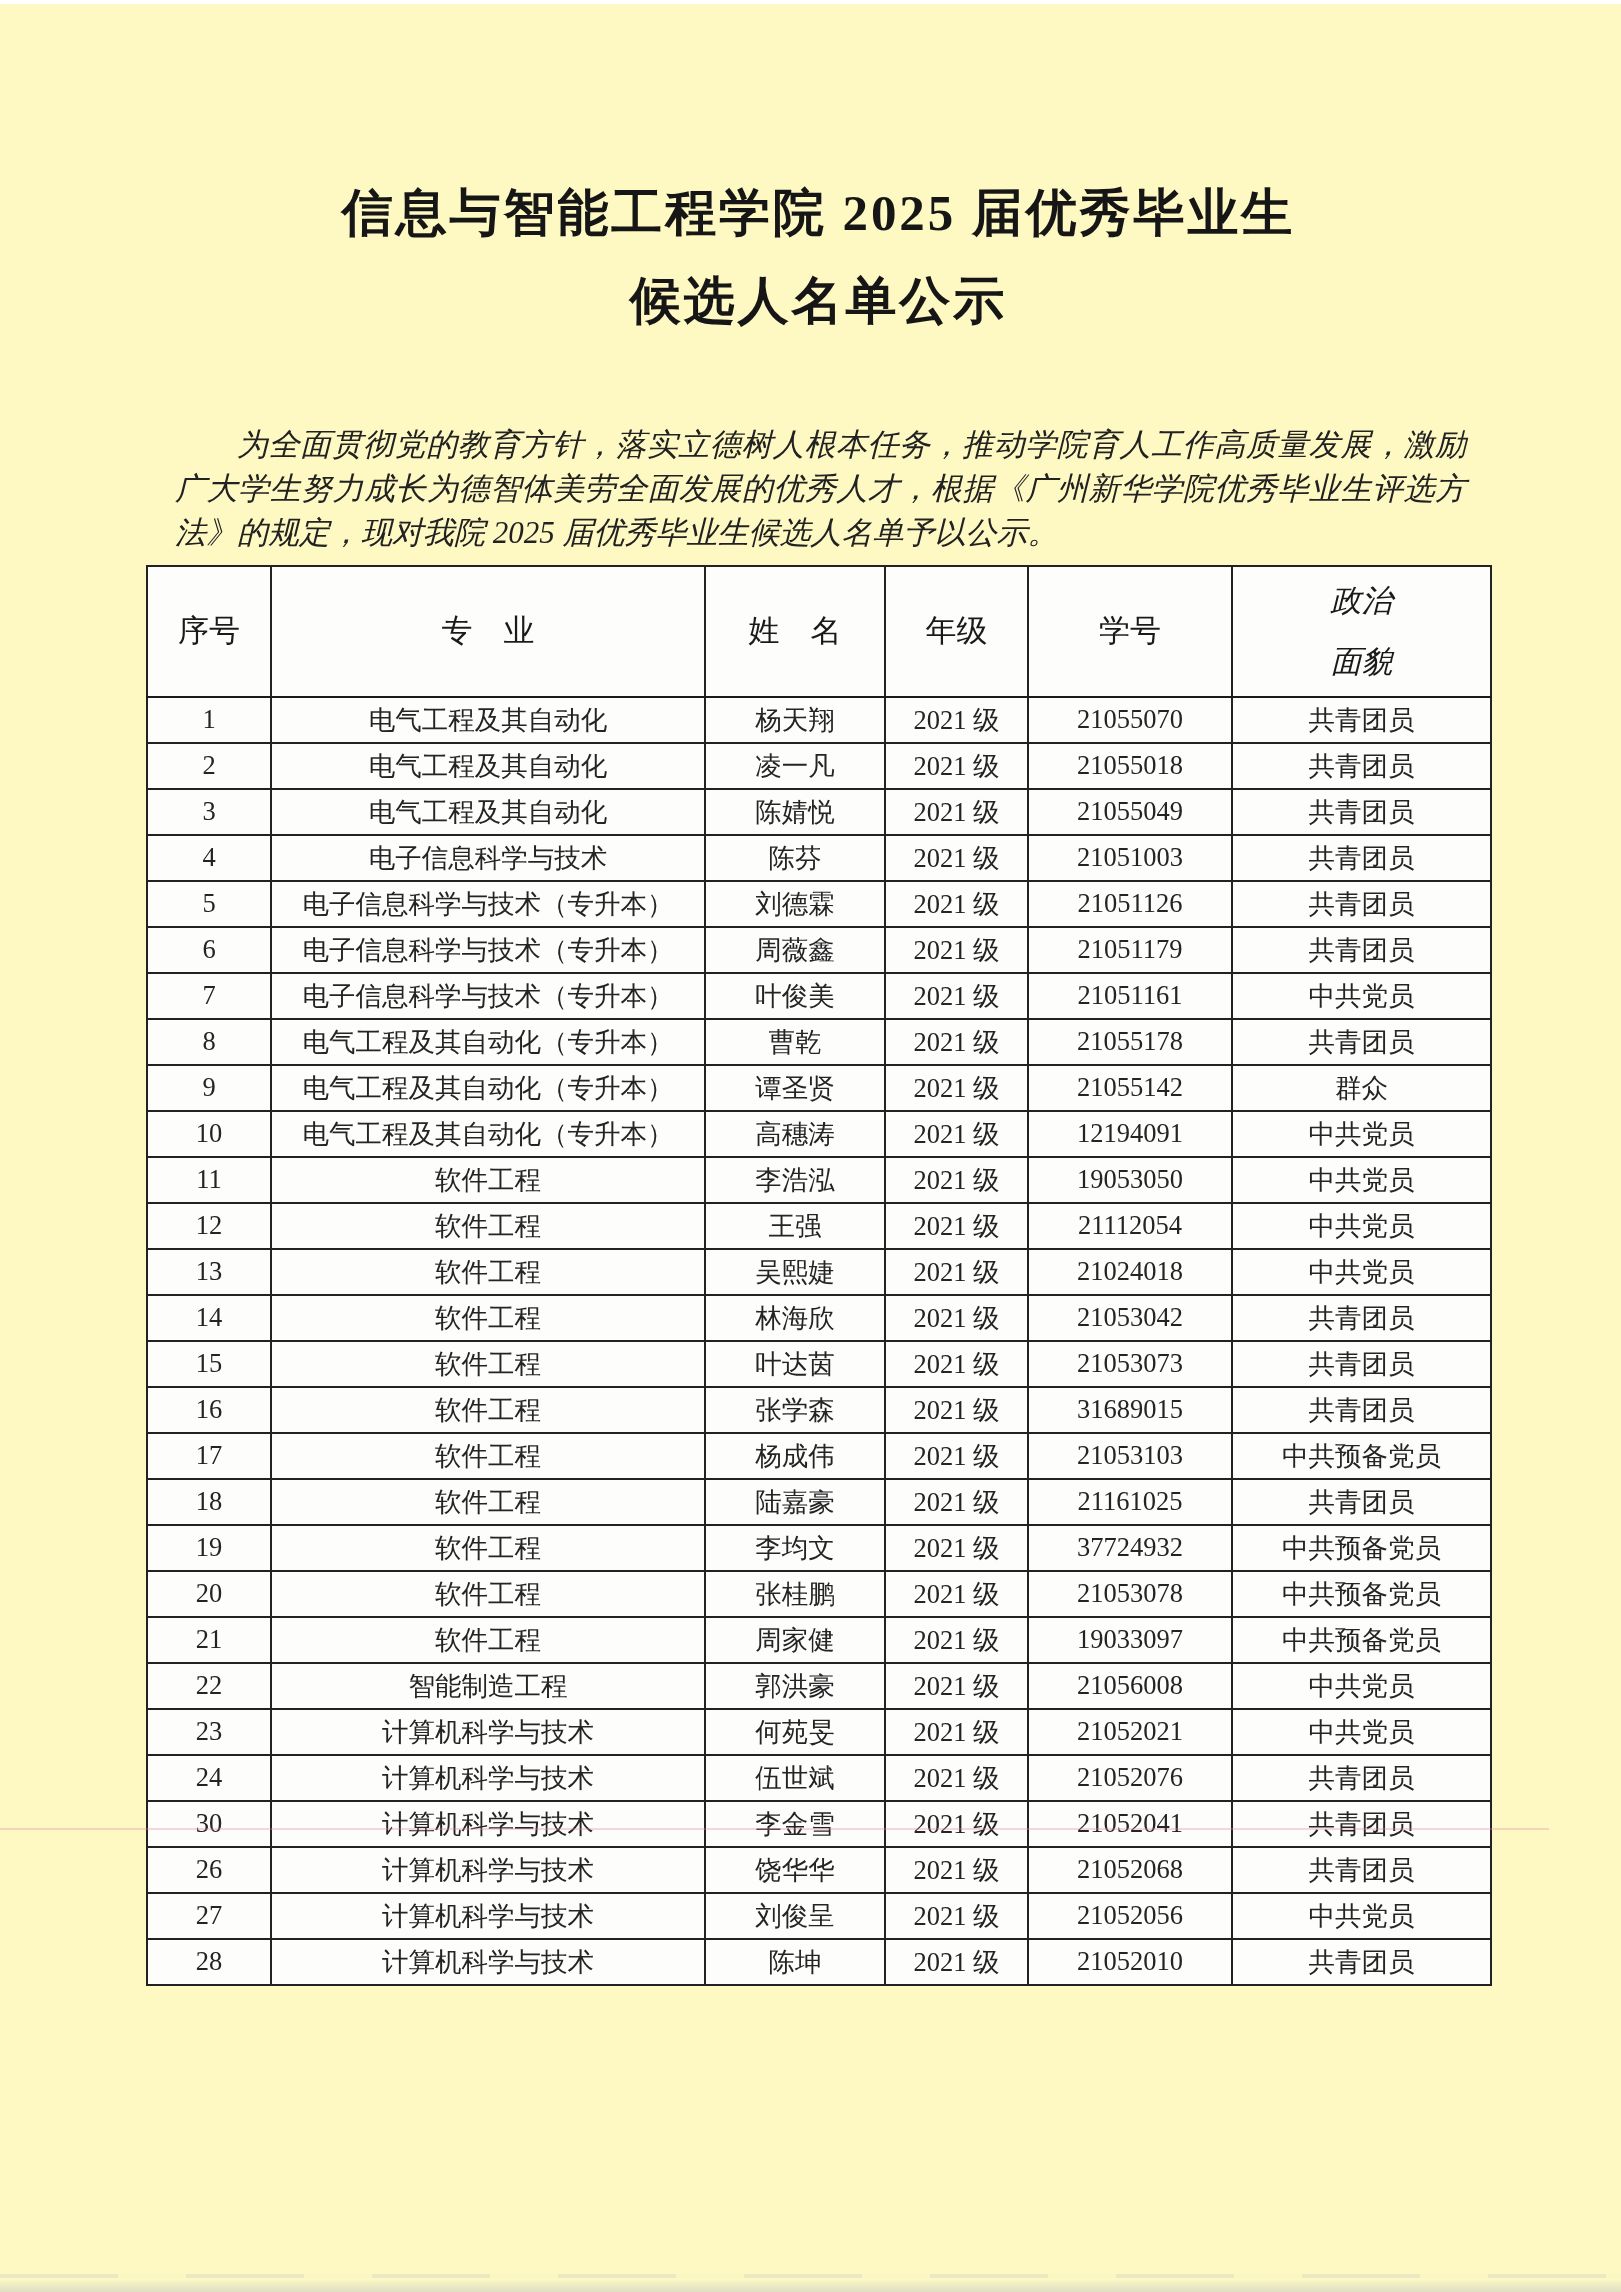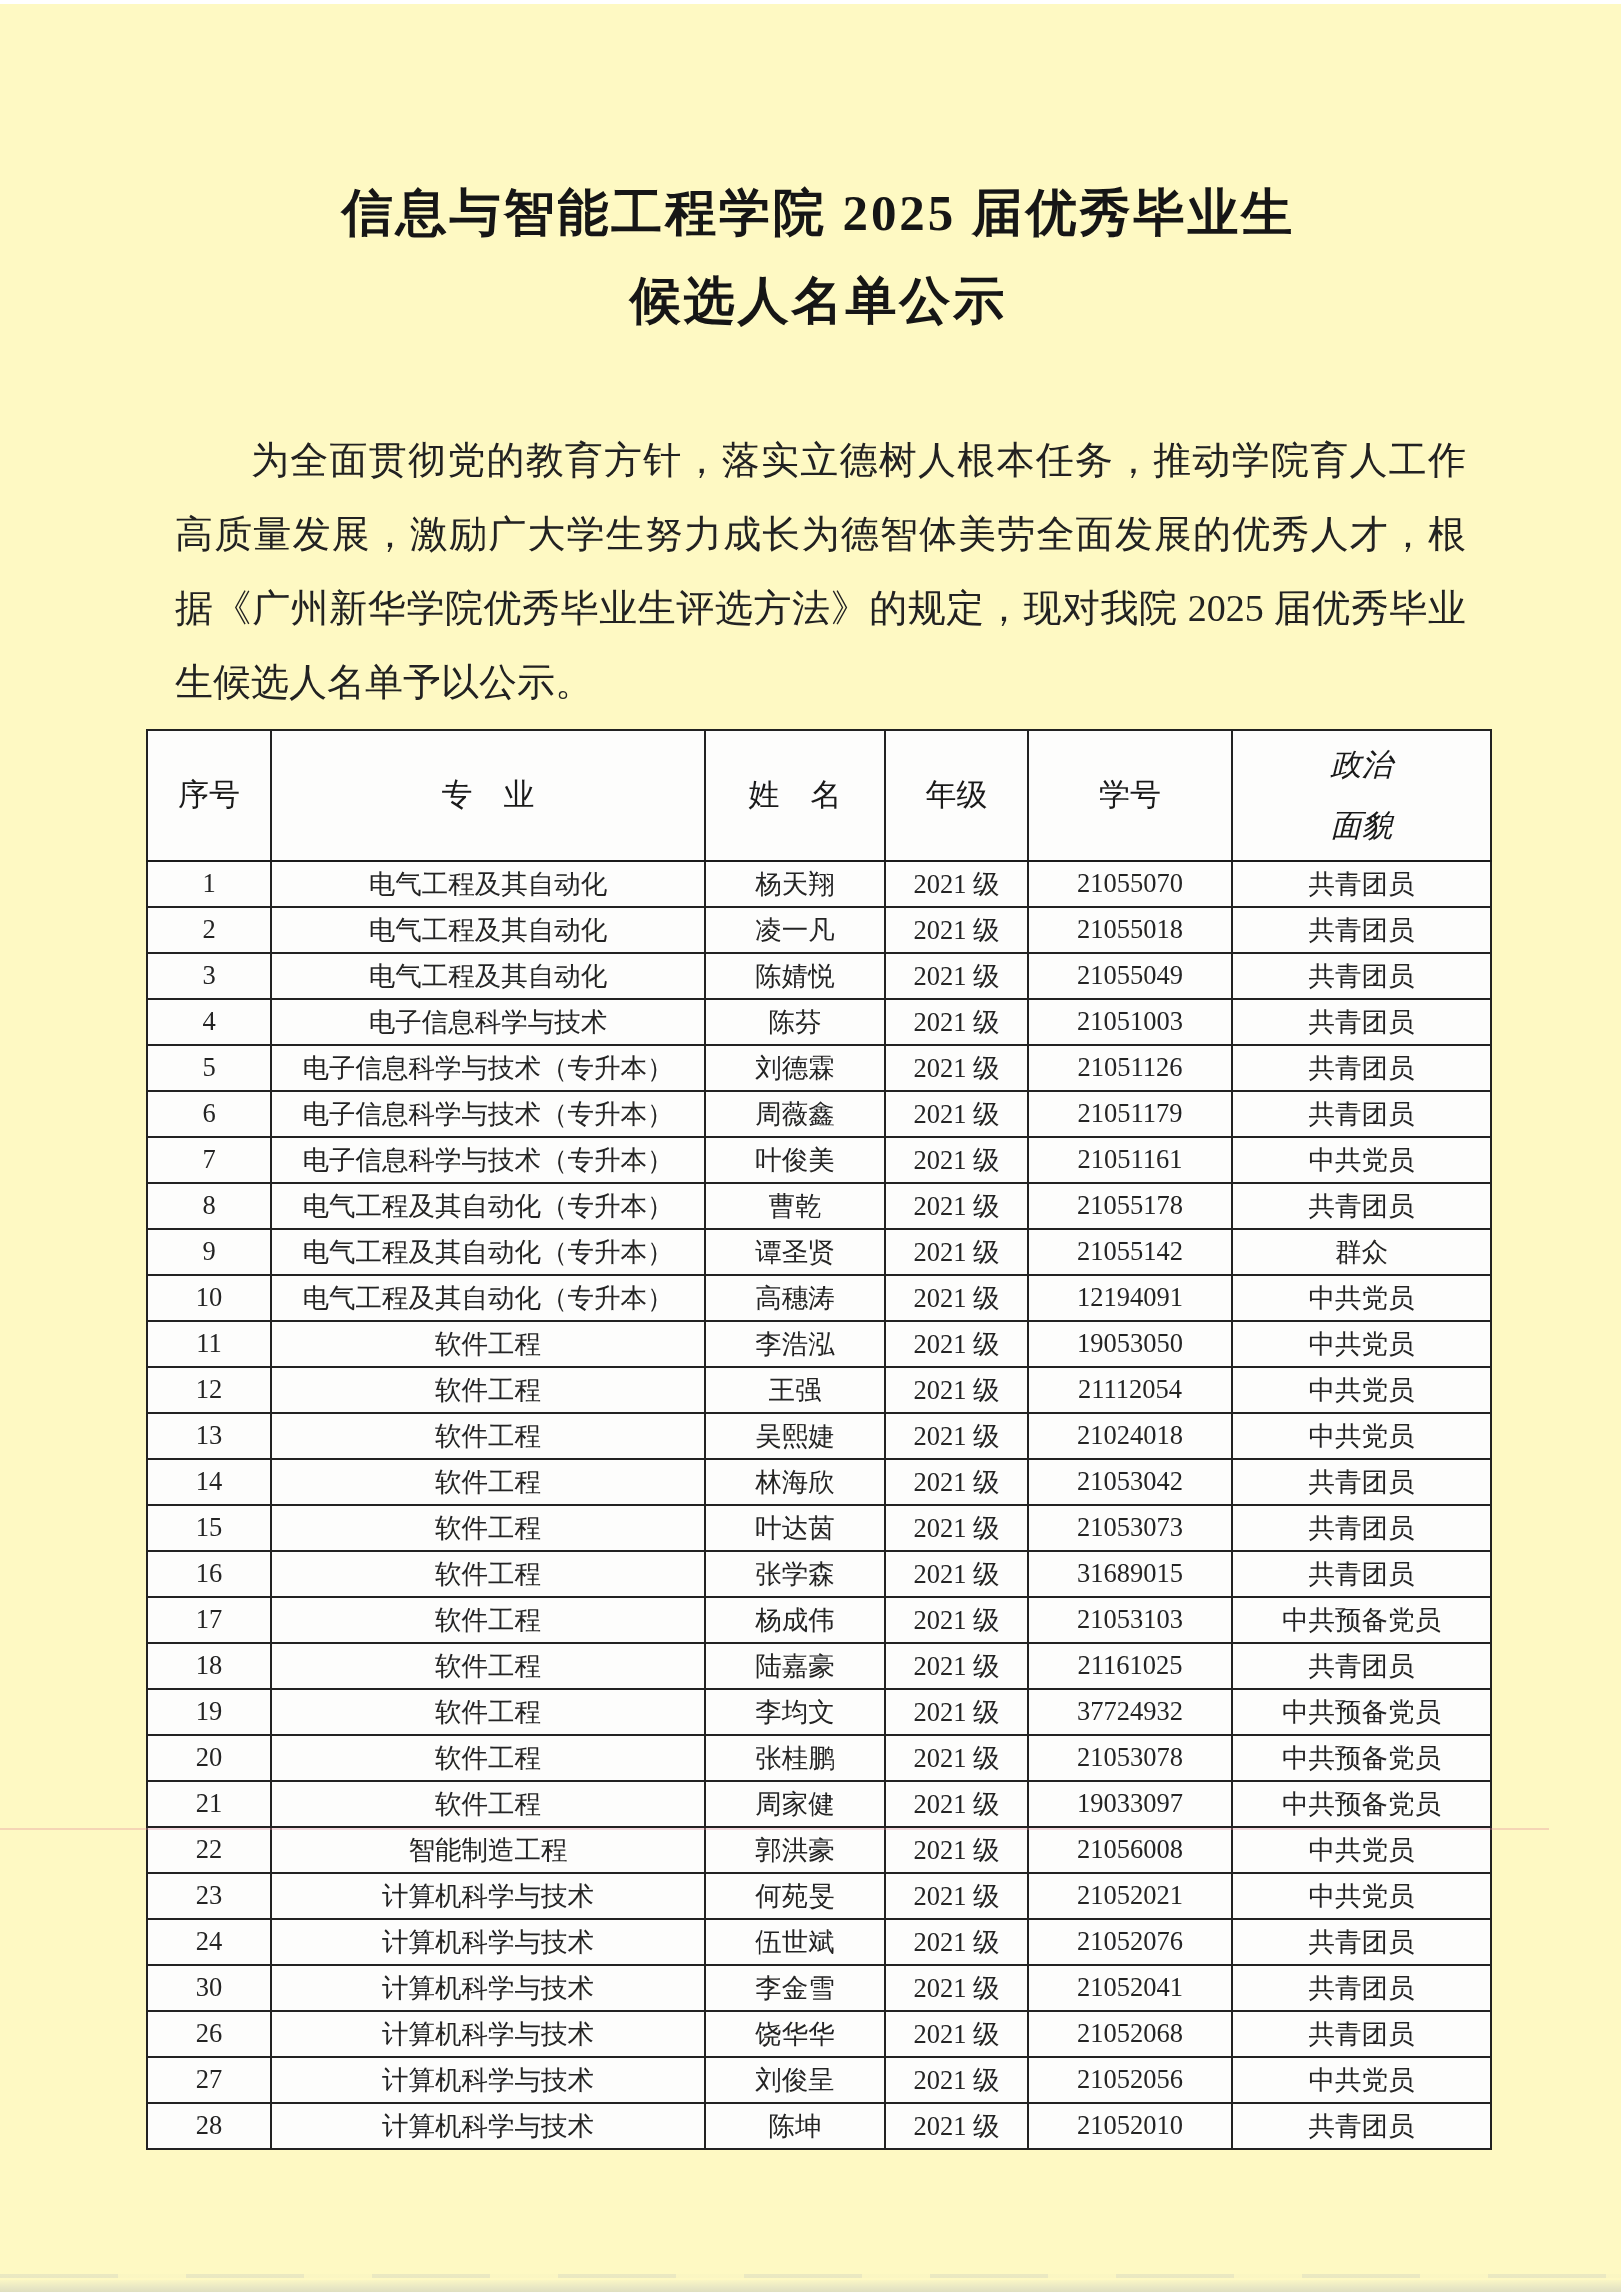--- a/index.html
+++ b/index.html
@@ -18,25 +18,26 @@
     padding-top: 165px;
     text-align: center;
     font-weight: 700;
     font-size: 51px;
     line-height: 88px;
     letter-spacing: 2.9px;
     color: #161616;
   }
   .intro {
     margin: 78px 163px 0 167px;
-    font-size: 38px;
-    line-height: 74px;
+    font-size: 31px;
+    line-height: 44px;
     text-align: justify;
     text-indent: 2em;
     color: #222;
+    font-style: italic;
   }
   table.roster {
     border-collapse: collapse;
     margin: 9.8px 0 0 138px;
     width: 1345px;
     table-layout: fixed;
     border: 2.9px solid #1b1b1b;
     background: #fdfdfc;
   }
   table.roster th, table.roster td {

